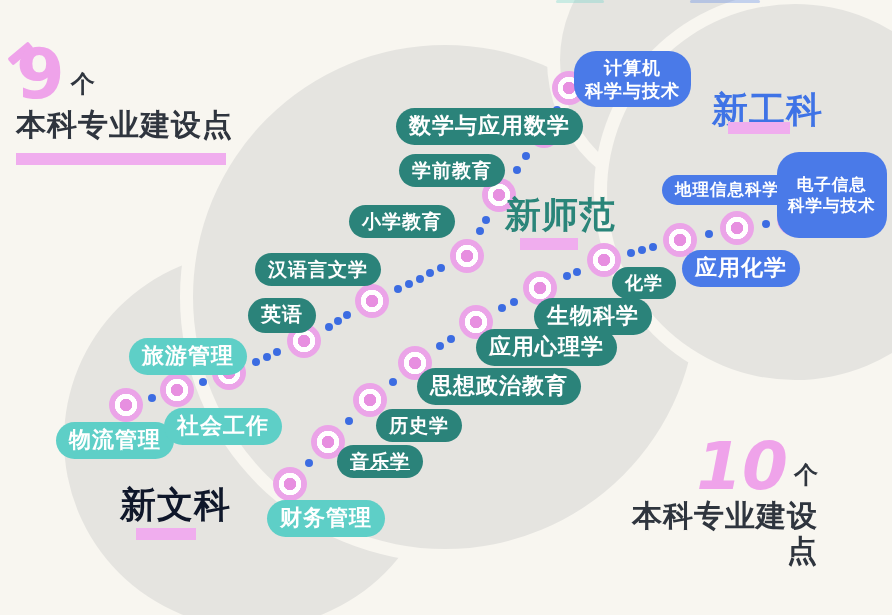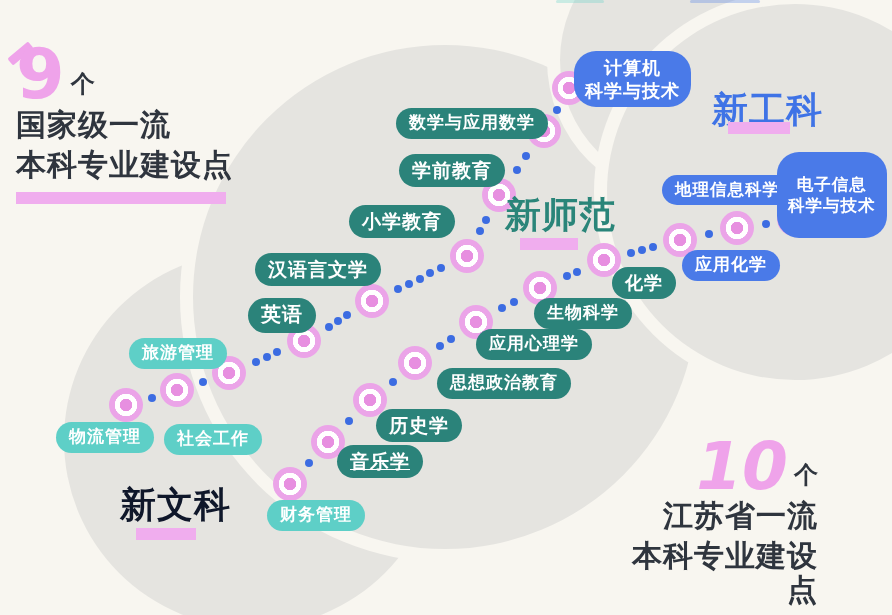--- a/index.html
+++ b/index.html
@@ -9,21 +9,21 @@
   
   .bg-circle{position:absolute;border-radius:50%;background:var(--circle,#e5e4e0);}
   .bg-circle.halo{box-shadow:0 0 0 13px var(--bg,#f8f6f0);}
 
   
   .dot{position:absolute;width:8px;height:8px;border-radius:50%;background:var(--dot,#3c6ce2);transform:translate(-50%,-50%);}
   .node{position:absolute;width:34px;height:34px;border-radius:50%;transform:translate(-50%,-50%);
         background:radial-gradient(circle at 50% 50%, var(--node-center,#e78fe0) 0 6px, #ffffff 6.5px 11px, var(--node-outer,#eba4e8) 11.5px 17px);}
 
   
-  .pill{position:absolute;color:#fff;font-weight:bold;font-size:17px;line-height:1.28;
+  .pill{position:absolute;color:#fff;font-weight:bold;font-size:22px;line-height:1.28;
         padding:4px 13px 5px;border-radius:19px;white-space:pre-line;text-align:center;letter-spacing:1px;}
   .pill.dark{background:var(--teal-dark,#2b837a);}
   .pill.light{background:var(--teal-light,#5ecfc7);}
   .pill.blue{background:var(--blue,#4a7ae8);}
 
   
   .group-label{position:absolute;font-weight:bold;font-size:36px;letter-spacing:1px;line-height:1;}
   .group-bar{position:absolute;height:12px;background:var(--pink-bar,#f0adee);}
 
   
@@ -80,21 +80,21 @@
       <div class="node" style="left: 126px; top: 405px;"></div>
       <div class="node" style="left: 177px; top: 390px;"></div>
       <div class="node" style="left: 229px; top: 373px;"></div>
       <div class="node" style="left: 304px; top: 341px;"></div>
       <div class="node" style="left: 372px; top: 301px;"></div>
       <div class="node" style="left: 467px; top: 256px;"></div>
       <div class="node" style="left: 499px; top: 195px;"></div>
       <div class="node" style="left: 544px; top: 131px;"></div>
       <div class="node" style="left: 569px; top: 88px;"></div>
       <div class="pill light" style="left: 56px; top: 422px;">物流管理</div>
-      <div class="pill light" style="left: 164px; top: 424px;">社会工作</div>
+      <div class="pill light" style="left: 164px; top: 408px;">社会工作</div>
       <div class="pill light" style="left: 129px; top: 338px;">旅游管理</div>
       <div class="pill dark" style="left: 248px; top: 298px; font-size: 20px;">英语</div>
       <div class="pill dark" style="left: 255px; top: 253px; font-size: 19px;">汉语言文学</div>
       <div class="pill dark" style="left: 349px; top: 205px; font-size: 19px;">小学教育</div>
       <div class="pill dark" style="left: 399px; top: 154px; font-size: 19px;">学前教育</div>
       <div class="pill dark" style="left: 396px; top: 108px;">数学与应用数学</div>
       <div class="pill blue" style="left: 574px; top: 51px; font-size: 18px; padding: 5px 11px; border-radius: 22px;">计算机
 科学与技术</div>
       <div class="dot" style="left: 309px; top: 463px;"></div>
       <div class="dot" style="left: 349px; top: 421px;"></div>
@@ -116,21 +116,21 @@
       <div class="node" style="left: 415px; top: 363px;"></div>
       <div class="node" style="left: 476px; top: 322px;"></div>
       <div class="node" style="left: 540px; top: 288px;"></div>
       <div class="node" style="left: 604px; top: 260px;"></div>
       <div class="node" style="left: 680px; top: 240px;"></div>
       <div class="node" style="left: 737px; top: 228px;"></div>
       <div class="node" style="left: 794px; top: 219px;"></div>
       <div class="pill light" style="left: 267px; top: 500px;">财务管理</div>
       <div class="pill dark" style="left: 337px; top: 445px; font-size: 19px; text-decoration: underline;">音乐学</div>
       <div class="pill dark" style="left: 376px; top: 409px; font-size: 19px;">历史学</div>
-      <div class="pill dark" style="left: 437px; top: 368px;">思想政治教育</div>
+      <div class="pill dark" style="left: 417px; top: 368px;">思想政治教育</div>
       <div class="pill dark" style="left: 476px; top: 329px;">应用心理学</div>
       <div class="pill dark" style="left: 534px; top: 298px;">生物科学</div>
       <div class="pill dark" style="left: 612px; top: 267px; font-size: 18px;">化学</div>
       <div class="pill blue" style="left: 682px; top: 250px;">应用化学</div>
       <div class="pill blue" style="left: 662px; top: 175px; font-size: 16.5px;">地理信息科学</div>
       <div class="pill blue" style="left: 777px; top: 152px; font-size: 16.5px; padding: 22px 11px; border-radius: 22px;">电子信息
 科学与技术</div>
     </div>
   <div id="group-layer">
       <div class="group-label" style="left: 120px; top: 487px; color: #0f172a;">新文科</div>
@@ -139,28 +139,26 @@
       <div class="group-bar" style="left: 520px; top: 238px; width: 58px;"></div>
       <div class="group-label" style="left: 712px; top: 92px; color: rgb(63, 115, 230);">新工科</div>
       <div class="group-bar" style="left: 728px; top: 122px; width: 62px;"></div>
     </div>
 
   <div class="headline" id="headline-left" style="left:16px;top:46px;">
     <div class="hl-top">
       <span class="hl-number">9</span>
       <span class="hl-unit">个</span>
     </div>
-    <div class="hl-line">国家级一流</div>
     <div class="hl-line">本科专业建设点</div>
     <div class="hl-bar"></div>
   </div>
 
   <div class="headline" id="headline-right" style="left:610px;top:440px;width:208px;">
     <div class="hl-top">
       <span class="hl-number">10</span>
       <span class="hl-unit">个</span>
     </div>
-    <div class="hl-line">江苏省一流</div>
     <div class="hl-line">本科专业建设点</div>
 
   </div>
 
 </div>
 
 </body></html>

